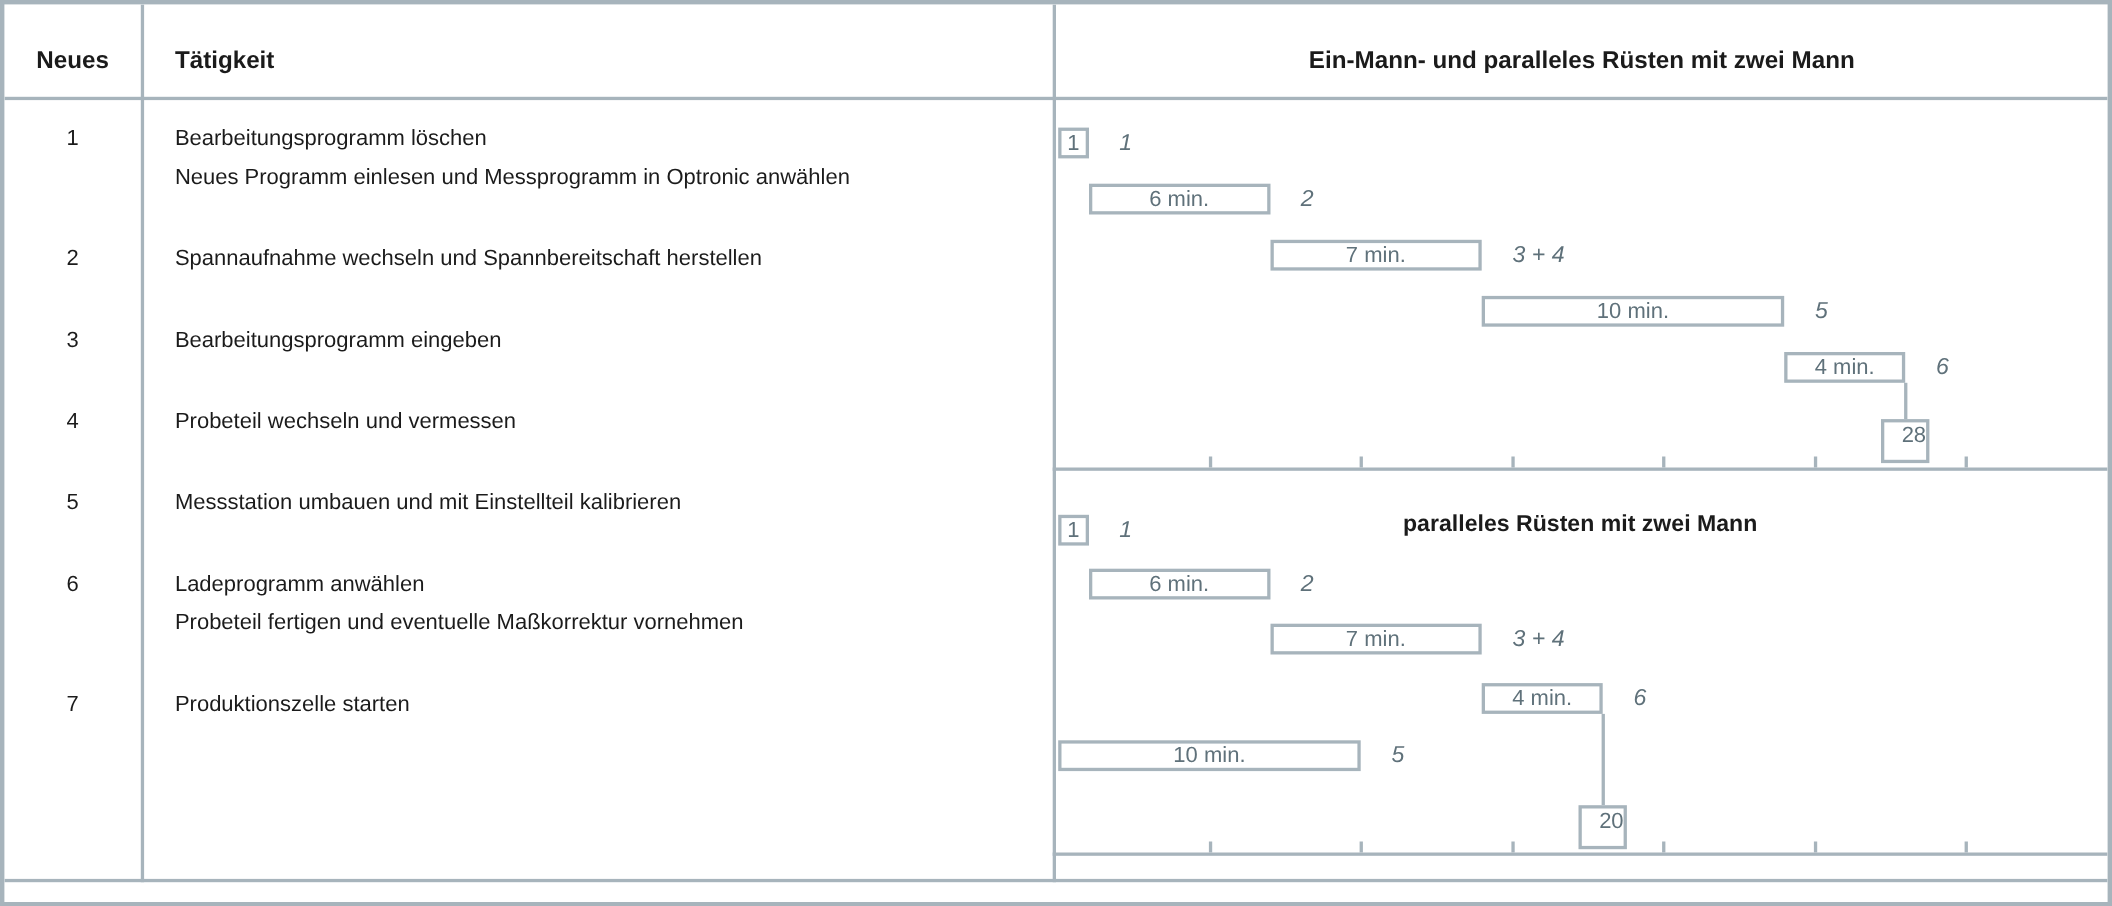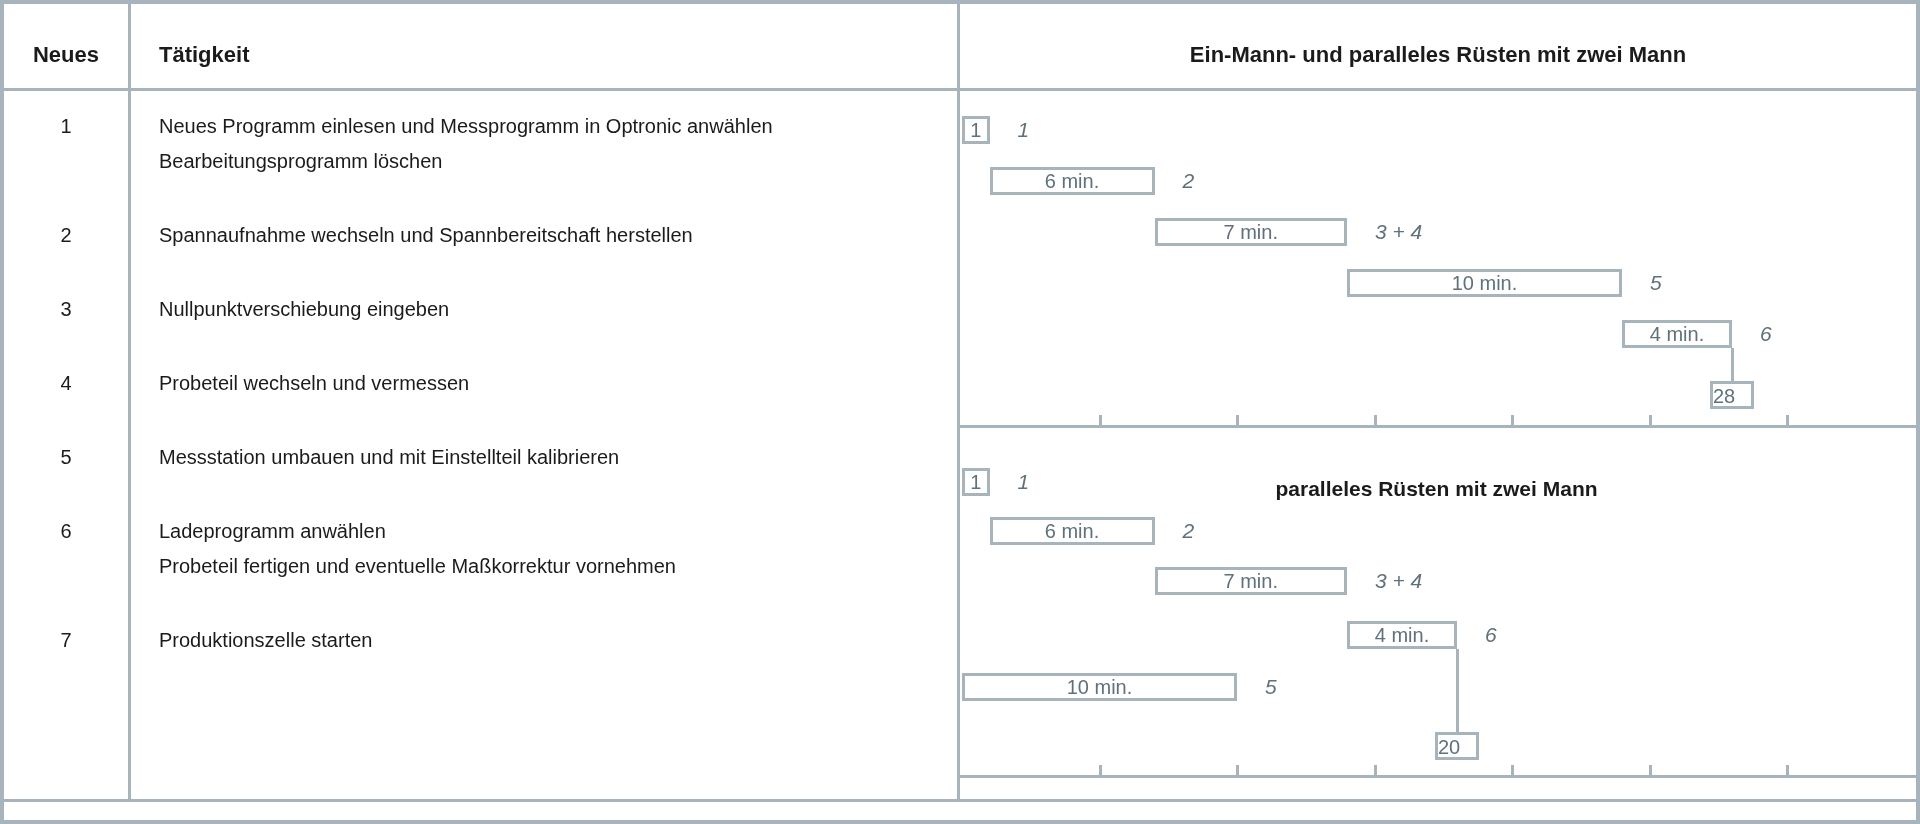--- a/index.html
+++ b/index.html
@@ -17,23 +17,23 @@
   .trow .lines { padding-left: 31px; font-size: 20px; line-height: 35px; }
   .panel { position: absolute; left: 953px; top: 87px; right: 0; bottom: 0; }
   .ctitle { position: absolute; left: 0; right: 0; text-align: center; font-weight: bold; font-size: 21px; line-height: 28px; color: var(--text, #1b1b1b); }
   .bar {
     position: absolute; height: 28px; border: 3px solid var(--line, #a7b4bc);
     box-sizing: border-box; background: #fff; color: var(--bartext, #5f717a);
     font-size: 20px; line-height: 22px; text-align: center; white-space: nowrap;
   }
   .note { position: absolute; font-style: italic; color: var(--bartext, #5f717a); font-size: 21px; line-height: 28px; }
   .total {
-    position: absolute; width: 44px; height: 28px; border: 3px solid var(--line, #a7b4bc);
+    position: absolute; width: 44px; height: 40px; border: 3px solid var(--line, #a7b4bc);
     box-sizing: border-box; background: #fff; color: var(--bartext, #5f717a);
-    font-size: 20px; line-height: 24px; text-align: left;
+    font-size: 20px; line-height: 24px; text-align: right;
   }
   .axis { position: absolute; left: 0; right: 0; height: 3px; background: var(--line, #a7b4bc); }
   .tick { position: absolute; width: 3px; height: 10px; background: var(--line, #a7b4bc); }
   .conn { position: absolute; width: 3px; background: var(--line, #a7b4bc); }
 </style>
 </head>
 <body>
 
 <div class="figure">
   <div class="vline" style="left:124px; top:0; height:798px; width:3px;"></div>
@@ -42,34 +42,34 @@
   <div class="hline" style="left:0; right:0; top:795px; height:3px;"></div>
 
   <div class="header-cell" style="left:0; width:124px; text-align:center;">Neues</div>
   <div class="header-cell" style="left:155px;">Tätigkeit</div>
   <div class="header-cell" style="left:956px; right:0; text-align:center;">Ein-Mann- und paralleles Rüsten mit zwei Mann</div>
 
   <div class="rows" id="rows">
       <div class="trow">
         <div class="num">1</div>
         <div class="lines">
+          <div>Bearbeitungsprogramm löschen</div>
           <div>Neues Programm einlesen und Messprogramm in Optronic anwählen</div>
-          <div>Bearbeitungsprogramm löschen</div>
         </div>
       </div>
       <div class="trow">
         <div class="num">2</div>
         <div class="lines">
           <div>Spannaufnahme wechseln und Spannbereitschaft herstellen</div>
         </div>
       </div>
       <div class="trow">
         <div class="num">3</div>
         <div class="lines">
-          <div>Nullpunktverschiebung eingeben</div>
+          <div>Bearbeitungsprogramm eingeben</div>
         </div>
       </div>
       <div class="trow">
         <div class="num">4</div>
         <div class="lines">
           <div>Probeteil wechseln und vermessen</div>
         </div>
       </div>
       <div class="trow">
         <div class="num">5</div>
@@ -104,21 +104,21 @@
       <div class="note" style="left: 803px; top: 229px;">6</div>
       <div class="conn" style="left: 773.5px; top: 257px; height: 33px;"></div>
       <div class="total" style="left: 753px; top: 290px;">28</div>
       <div class="axis" style="top: 334px;"></div>
       <div class="tick" style="left: 141.5px; top: 324px;"></div>
       <div class="tick" style="left: 279px; top: 324px;"></div>
       <div class="tick" style="left: 416.5px; top: 324px;"></div>
       <div class="tick" style="left: 554px; top: 324px;"></div>
       <div class="tick" style="left: 691.5px; top: 324px;"></div>
       <div class="tick" style="left: 829px; top: 324px;"></div>
-      <div class="ctitle" style="top: 384px;">paralleles Rüsten mit zwei Mann</div>
+      <div class="ctitle" style="top: 372px;">paralleles Rüsten mit zwei Mann</div>
       <div class="bar" style="left: 5px; top: 377px; width: 27.5px;">1</div>
       <div class="note" style="left: 60.5px; top: 377px;">1</div>
       <div class="bar" style="left: 32.5px; top: 426px; width: 165px;">6 min.</div>
       <div class="note" style="left: 225.5px; top: 426px;">2</div>
       <div class="bar" style="left: 197.5px; top: 476px; width: 192.5px;">7 min.</div>
       <div class="note" style="left: 418px; top: 476px;">3 + 4</div>
       <div class="bar" style="left: 390px; top: 530px; width: 110px;">4 min.</div>
       <div class="note" style="left: 528px; top: 530px;">6</div>
       <div class="bar" style="left: 5px; top: 582px; width: 275px;">10 min.</div>
       <div class="note" style="left: 308px; top: 582px;">5</div>

